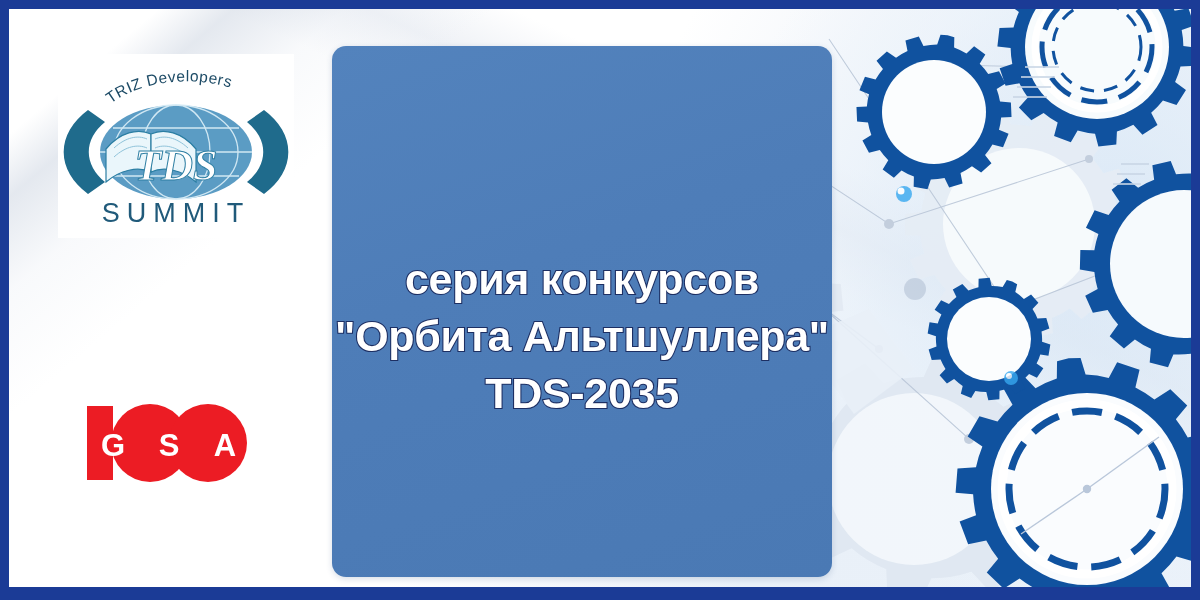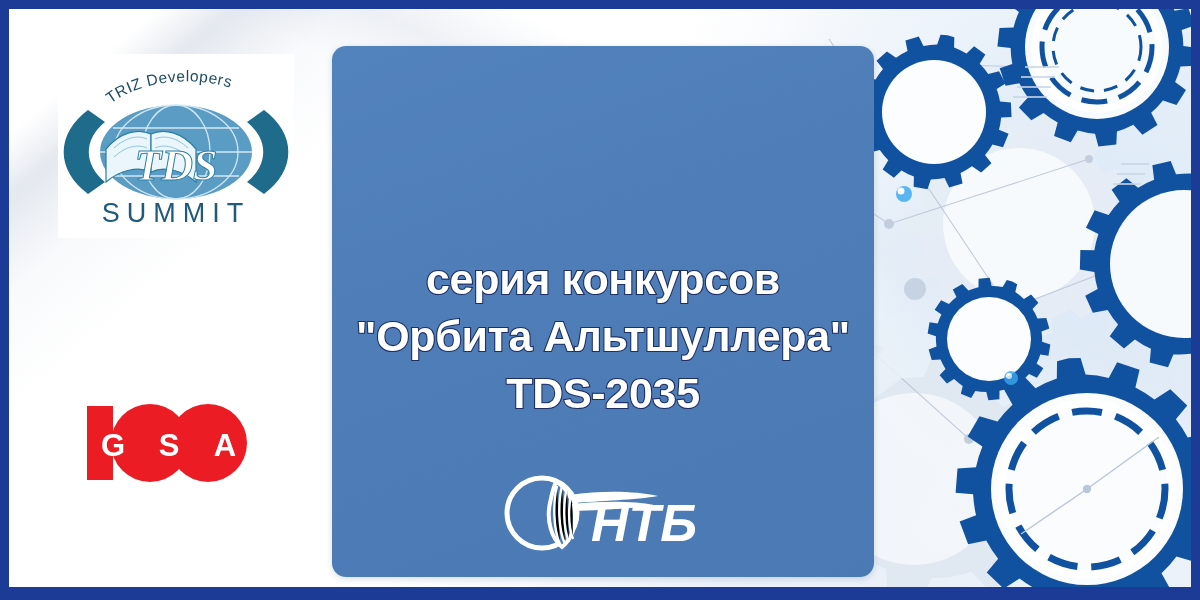--- a/index.html
+++ b/index.html
@@ -47,21 +47,21 @@
 
   
   .gsa-logo{
     position:absolute; left:68px; top:389px; width:180px; height:90px;
     background:#ffffff;
   }
   .gsa-logo svg{ display:block; width:100%; height:100%; }
 
   
   .card{
-    position:absolute; left:323px; top:37px; width:542px; height:531px;
+    position:absolute; left:323px; top:37px; width:500px; height:531px;
     background:linear-gradient(160deg,#5383bd 0%,#4e7db8 40%,#4a79b4 100%);
     border-radius:14px;
     box-shadow:0 2px 6px rgba(40,70,120,.18);
   }
   .card-title{
     position:absolute; left:0; right:0; top:205px;
     text-align:center;
     font-size:43px;
     line-height:57px;
     font-weight:bold;
@@ -292,38 +292,15 @@
   </div>
 
   <div class="card">
 
     <div class="card-title">
       <span class="ln">серия конкурсов</span>
       <span class="ln">"Орбита Альтшуллера"</span>
       <span class="ln">TDS-2035</span>
     </div>
 
-    <div class="ntb-logo">
-      <svg viewBox="0 0 214 84">
-
-        <circle cx="46" cy="44" r="35" fill="none" stroke="#ffffff" stroke-width="5"></circle>
-
-        <g>
-          <path d="M60,13 C82,24 86,62 66,78 C56,70 50,52 54,34 C56,24 58,17 60,13 Z" fill="#4e7db8" stroke="#ffffff" stroke-width="4"></path>
-          <g stroke="#ffffff" stroke-width="2.4">
-            <path d="M61,17 C57,33 57,60 64,75"></path>
-            <path d="M66,17 C62,33 62,60 69,75"></path>
-            <path d="M71,19 C67,34 67,59 73,73"></path>
-            <path d="M76,23 C72,36 72,57 77,70"></path>
-          </g>
-        </g>
-
-        <g fill="#ffffff">
-          <path d="M74,26 C106,21 140,22 162,27 C140,31 104,32 76,34 Z"></path>
-          <path d="M76,35 C106,32 138,32 158,36 C136,40 102,41 78,42 Z"></path>
-        </g>
-
-        <text x="148" y="72" text-anchor="middle" font-family="'Liberation Sans', sans-serif" font-size="52" font-weight="bold" font-style="italic" fill="#ffffff">НТБ</text>
-      </svg>
-    </div>
   </div>
 
 </div>
 
 </body></html>

